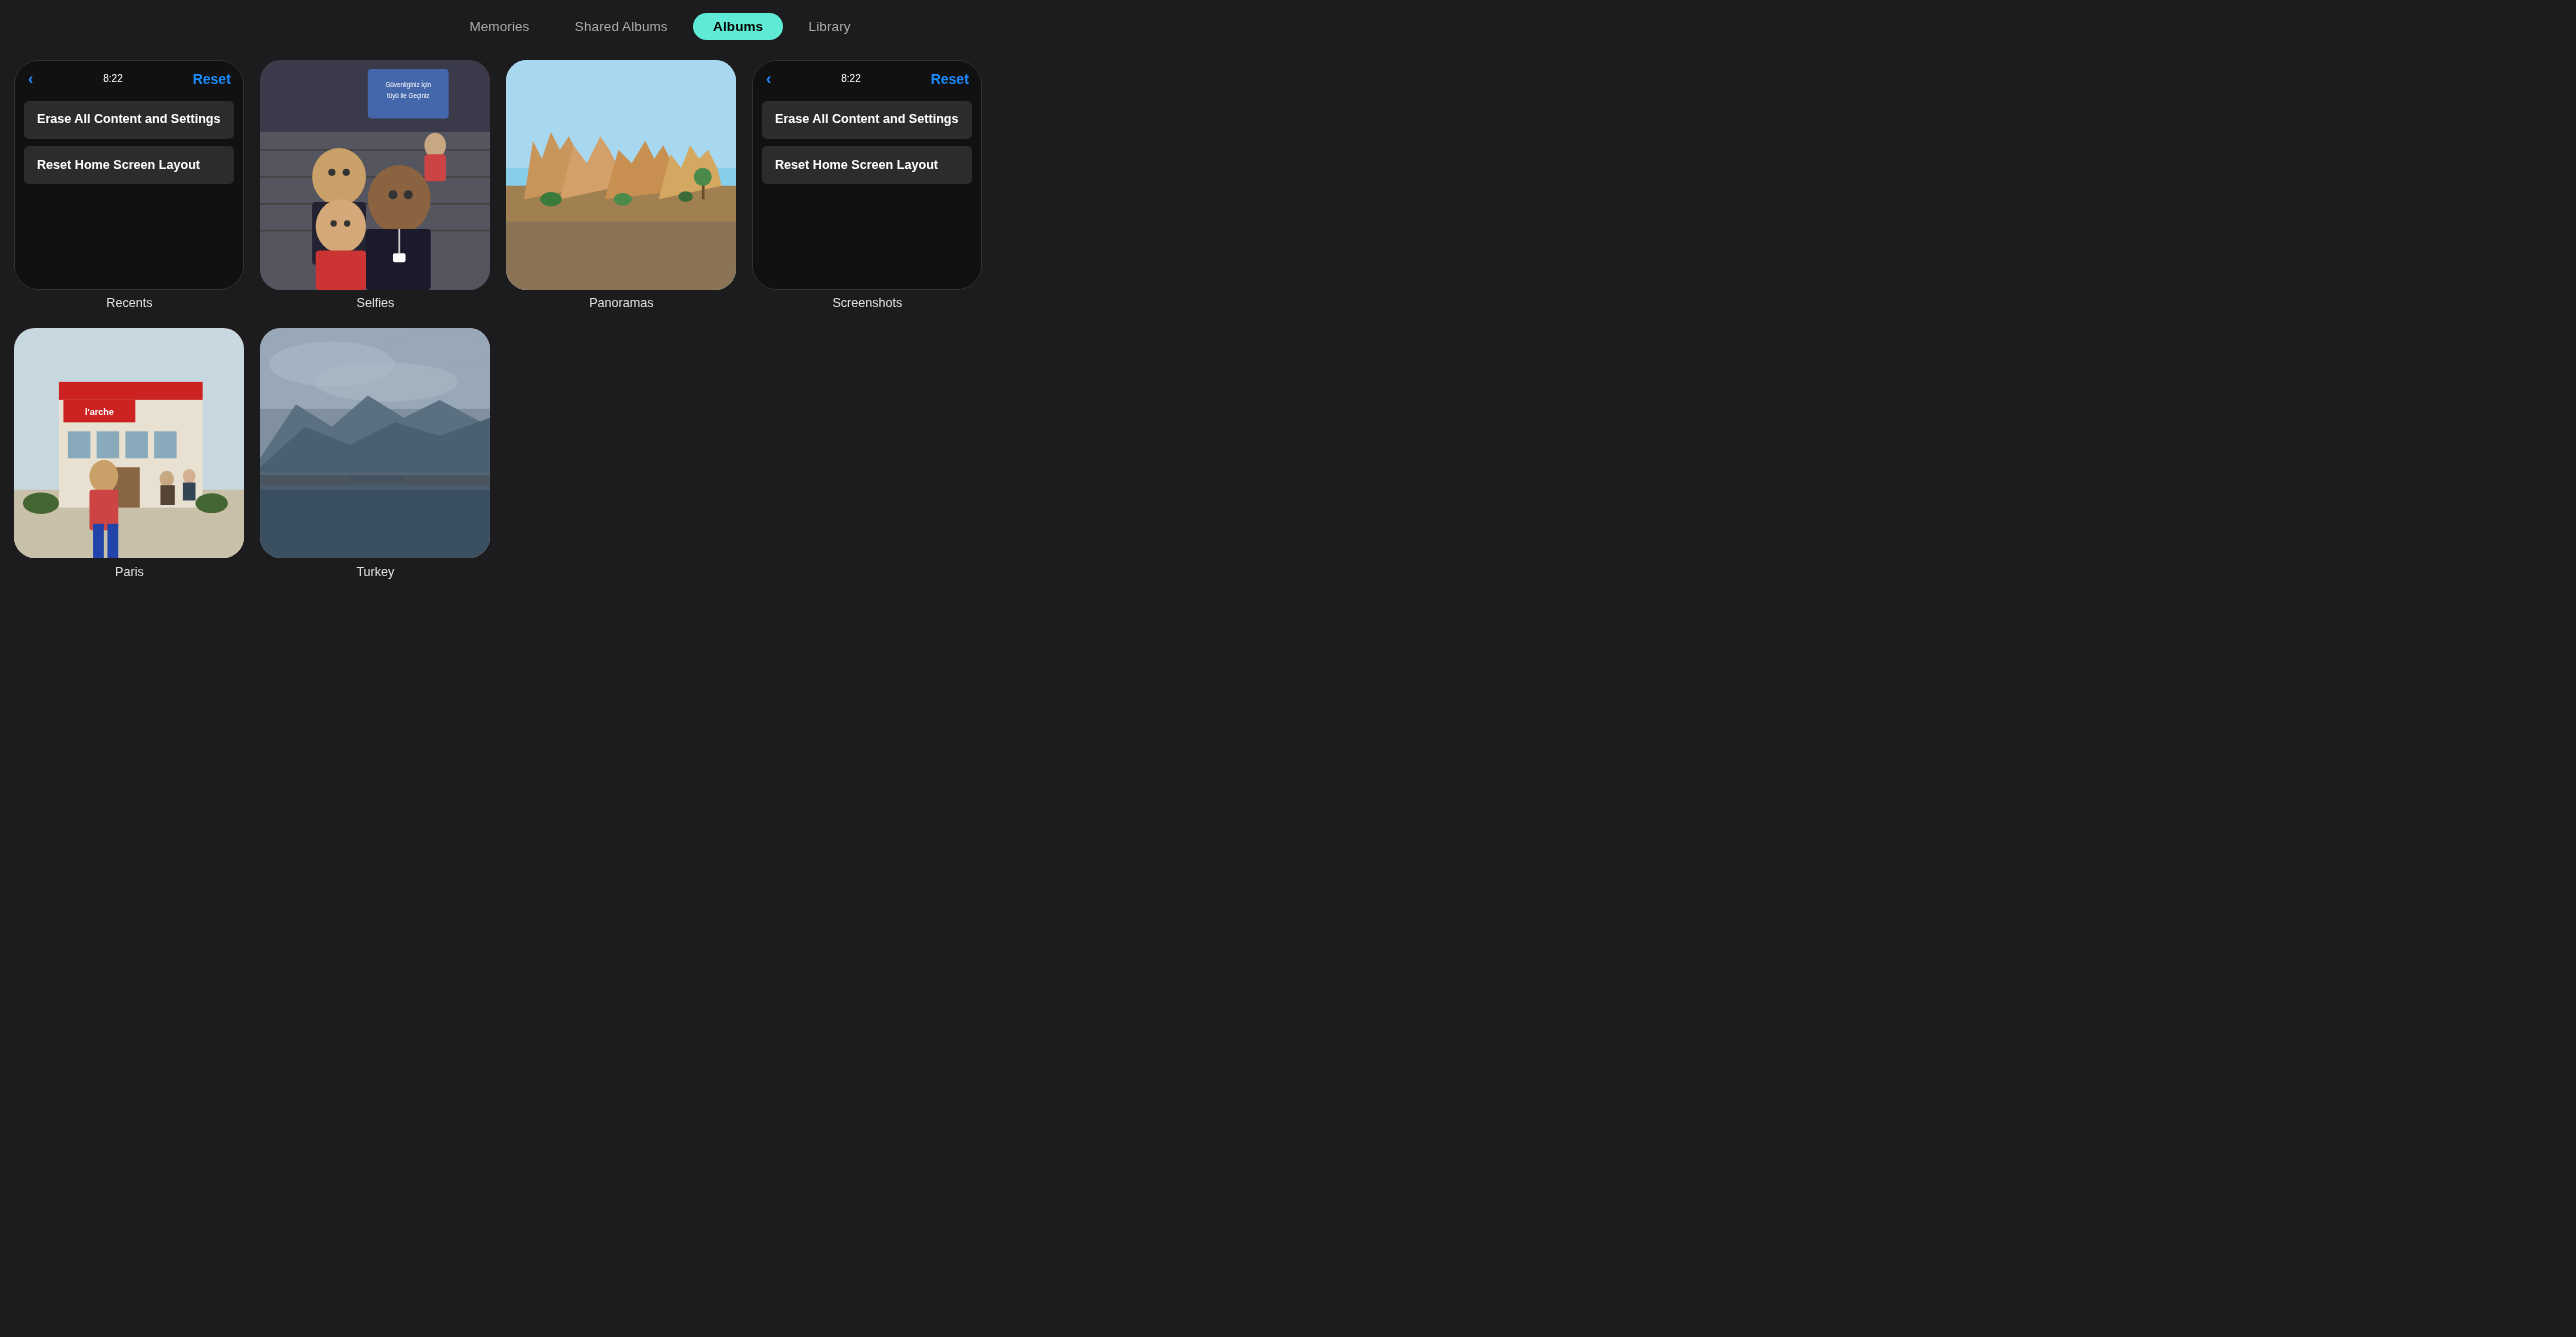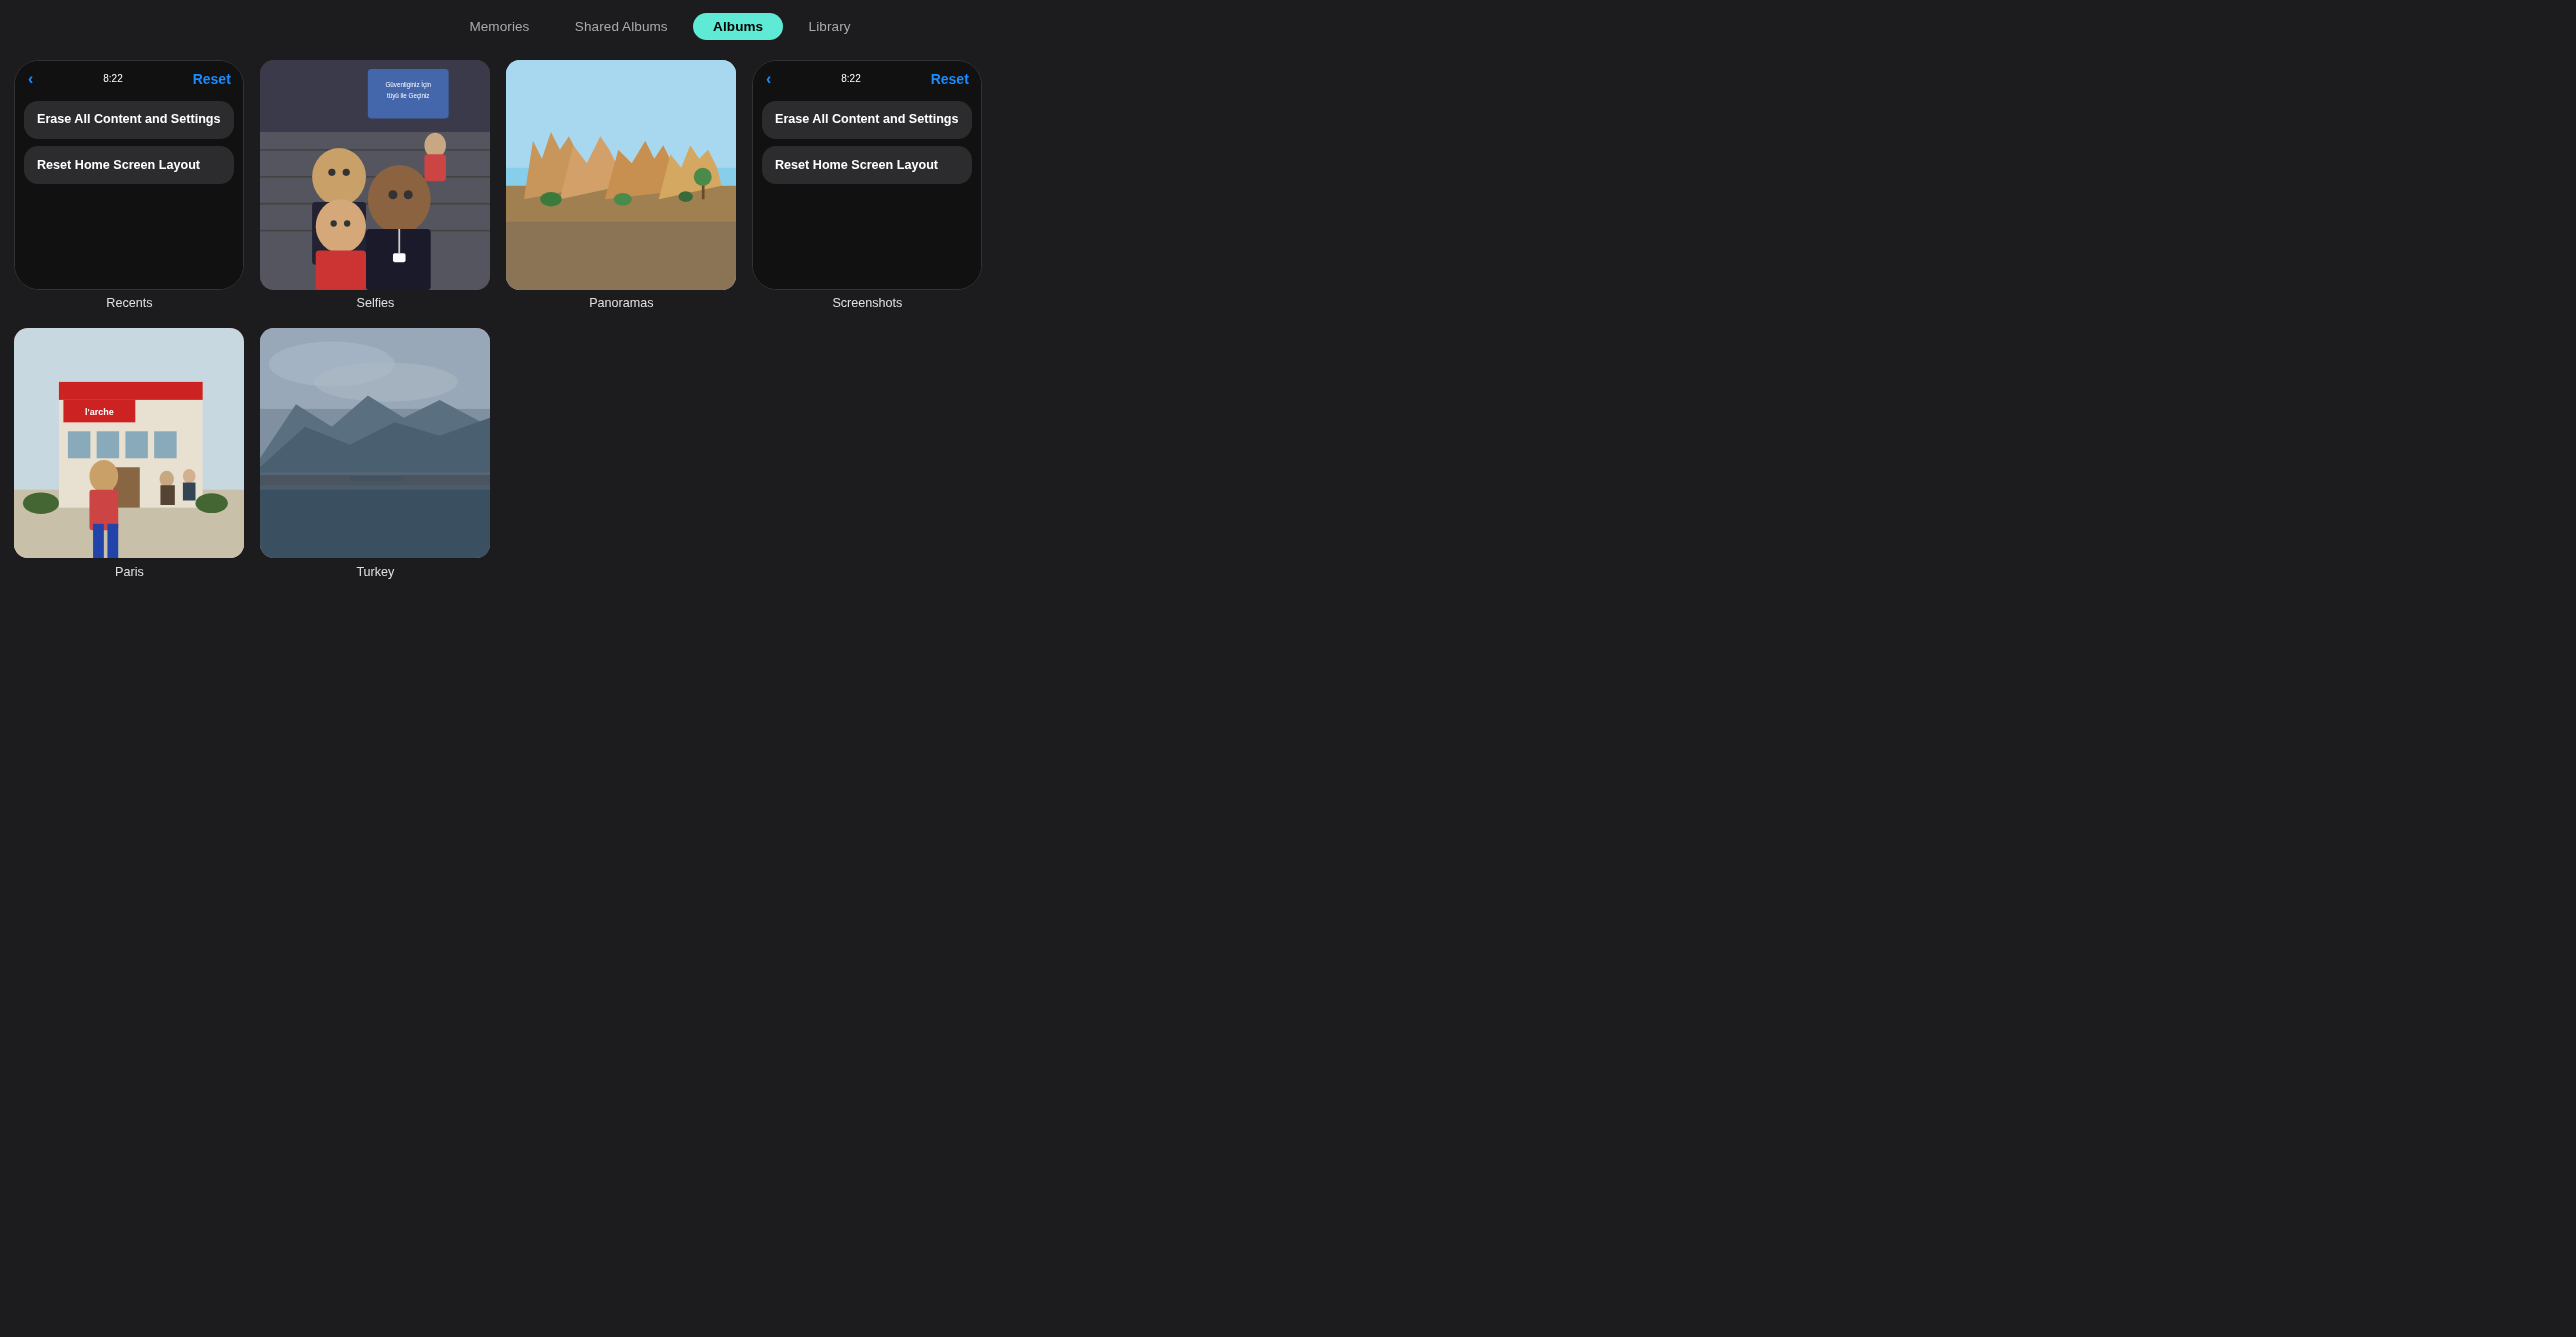--- a/index.html
+++ b/index.html
@@ -50,21 +50,21 @@
       display: flex;
       flex-direction: column;
       align-items: center;
       cursor: pointer;
       flex: 0 0 auto;
     }
 
     .album-thumb {
       width: 230px;
       height: 230px;
-      border-radius: 14px;
+      border-radius: 21px;
       overflow: hidden;
       position: relative;
       background: #7f1d1d;
     }
 
     .album-label {
       margin-top: 6.3px;
       font-size: 12.6px;
       color: #e0e0e0;
       text-align: right;
@@ -111,21 +111,21 @@
       flex: 1;
       background: #111;
       display: flex;
       flex-direction: column;
       gap: 7.2px;
       padding: 9px 9px;
     }
 
     .watch-menu-item {
       background: #2c2c2e;
-      border-radius: 14px;
+      border-radius: 5px;
       padding: 10.8px 12.6px;
       font-size: 12.6px;
       font-weight: 700;
       color: #ffffff;
       line-height: 1.3;
     }
 
     
     .videos-bg {
       width: 100%;

